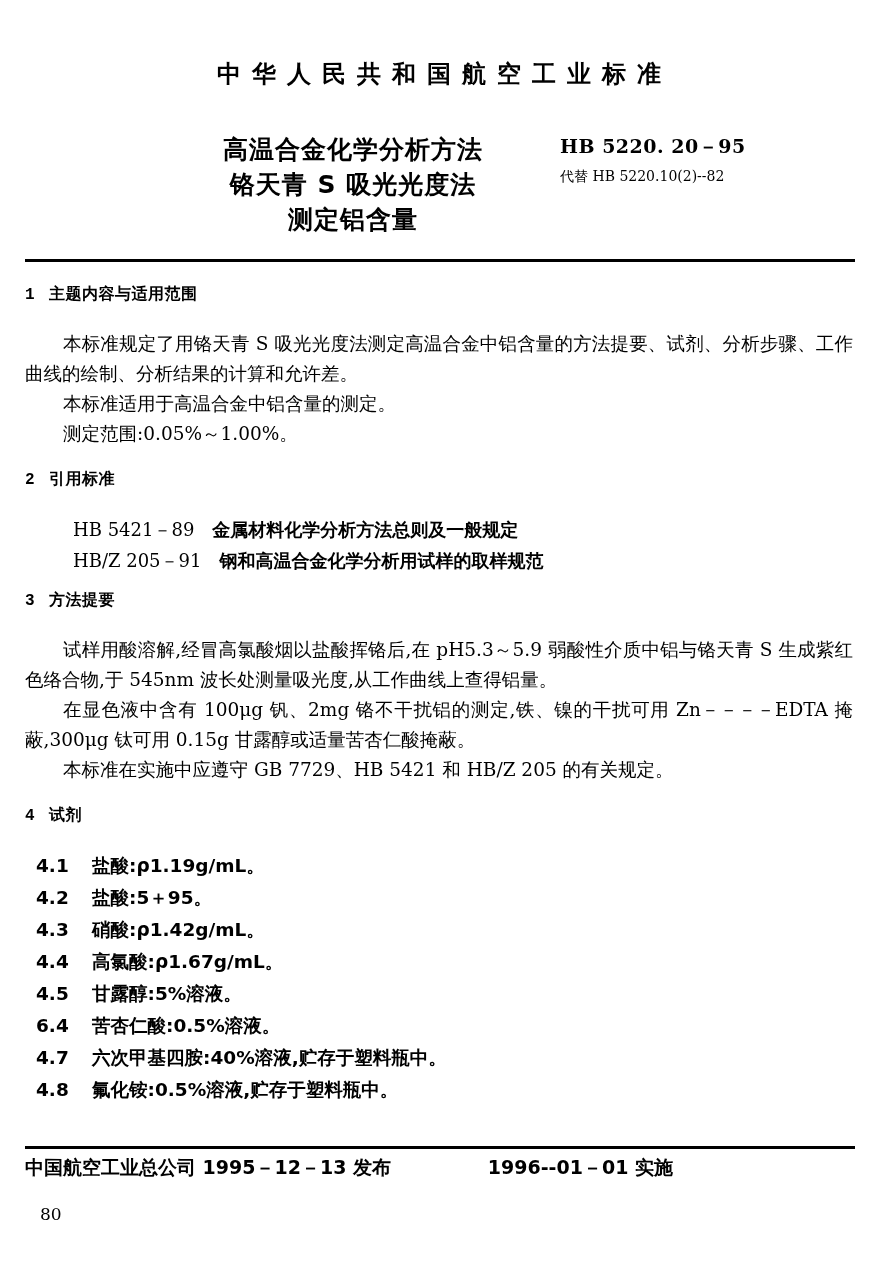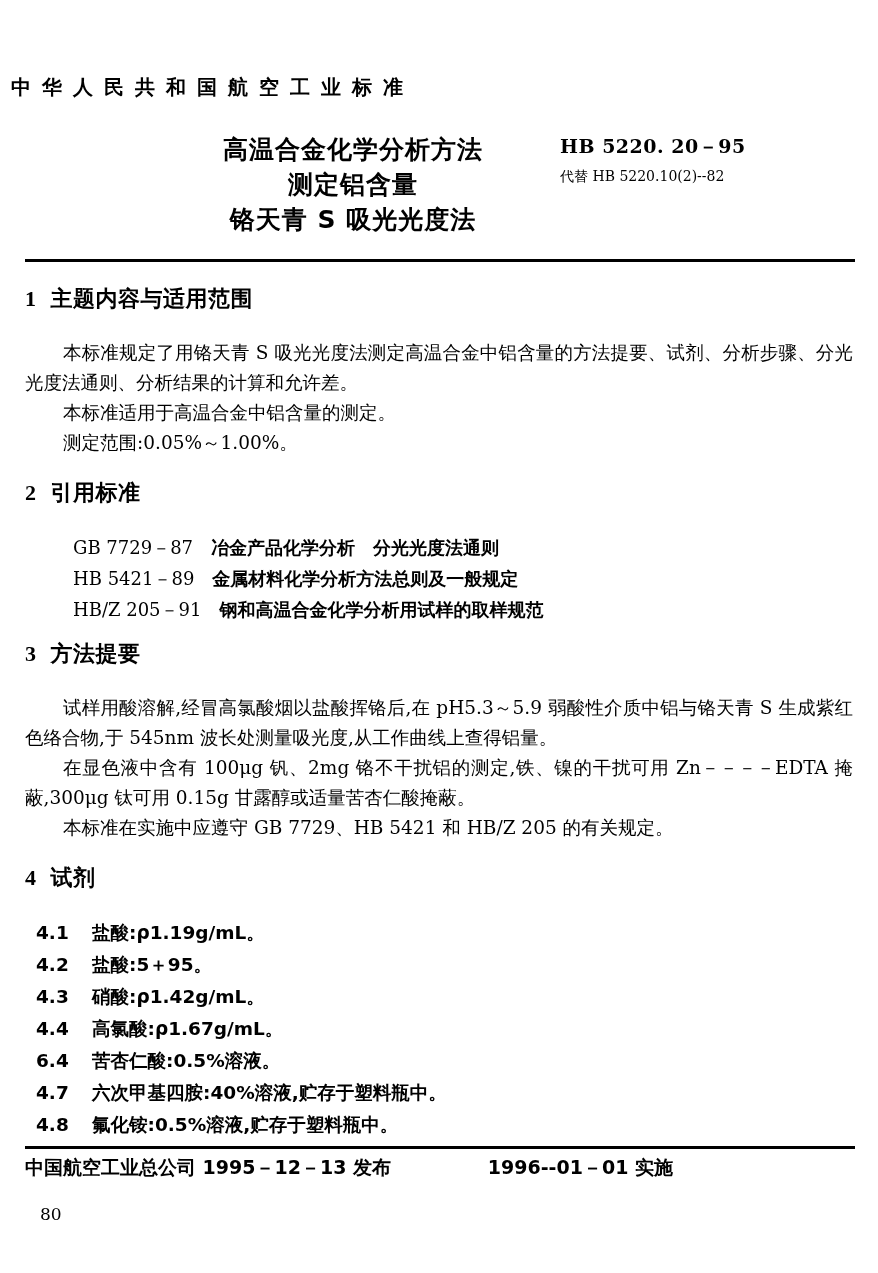--- a/index.html
+++ b/index.html
@@ -16,25 +16,25 @@
     width: 878px;
     height: 1273px;
     background: #ffffff;
     overflow: hidden;
     box-sizing: border-box;
   }
 
   
   .doc-header {
     position: absolute;
-    top: 74px;
+    top: 58px;
     left: 0;
     width: 878px;
-    text-align: left;
-    font-size: 20px;
+    text-align: center;
+    font-size: 24px;
     font-weight: bold;
     letter-spacing: 11px;
     text-indent: 11px;
     font-family: "DejaVu Sans", "Liberation Sans", sans-serif;
   }
 
   
   .title-block {
     position: absolute;
     top: 132px;
@@ -91,23 +91,23 @@
 
   
   .body-area {
     position: absolute;
     top: 284px;
     left: 0;
     width: 878px;
   }
 
   .sec-head {
-    font-size: 22px;
-    font-weight: bold;
-    font-family: Liberation Serif, serif;
+    font-size: 16px;
+    font-weight: bold;
+    font-family: Liberation Mono, monospace;
     margin: 0 0 0 25px;
     letter-spacing: 0.5px;
   }
   .sec-head .num { margin-right: 14px; font-weight: bold; }
 
   .para {
     font-size: 18.5px;
     line-height: 30px;
     margin: 0 25px 0 25px;
     text-align: justify;
@@ -186,50 +186,47 @@
 </head>
 <body>
 
 <div class="page">
 
   <div class="doc-header">中华人民共和国航空工业标准</div>
 
   <div class="title-block">
     <div class="title-main">
       <span class="tline">高温合金化学分析方法</span>
+      <span class="tline">铬天青 S 吸光光度法</span>
       <span class="tline">测定铝含量</span>
-      <span class="tline">铬天青 S 吸光光度法</span>
     </div>
     <div class="std-num-box">
       <div class="std-num">HB 5220. 20－95</div>
       <div class="std-replaces">代替 HB 5220.10(2)--82</div>
     </div>
   </div>
 
   <div class="rule rule-top"></div>
 
   <div class="body-area">
 
     <div class="sec-head">
       <span class="num">1</span><span>主题内容与适用范围</span>
     </div>
     <div class="gap-lg"></div>
-    <div class="para ind">本标准规定了用铬天青 S 吸光光度法测定高温合金中铝含量的方法提要、试剂、分析步骤、分光光度法通则、分析结果的计算和允许差。</div>
+    <div class="para ind">本标准规定了用铬天青 S 吸光光度法测定高温合金中铝含量的方法提要、试剂、分析步骤、工作曲线的绘制、分析结果的计算和允许差。</div>
     <div class="para ind">本标准适用于高温合金中铝含量的测定。</div>
     <div class="para ind">测定范围:0.05%～1.00%。</div>
 
     <div class="gap-md"></div>
 
     <div class="sec-head">
       <span class="num">2</span><span>引用标准</span>
     </div>
     <div class="gap-lg"></div>
-    <div class="ref-line">
-      <span class="code">GB 7729－87</span><span class="cn">冶金产品化学分析　分光光度法通则</span>
-    </div>
     <div class="ref-line">
       <span class="code">HB 5421－89</span><span class="cn">金属材料化学分析方法总则及一般规定</span>
     </div>
     <div class="ref-line">
       <span class="code">HB/Z 205－91</span><span class="cn">钢和高温合金化学分析用试样的取样规范</span>
     </div>
 
     <div class="gap-sm"></div>
 
     <div class="sec-head">
@@ -251,20 +248,23 @@
       <span class="rnum">4.1</span><span class="cn">盐酸:ρ1.19g/mL。</span>
     </div>
     <div class="reagent">
       <span class="rnum">4.2</span><span class="cn">盐酸:5＋95。</span>
     </div>
     <div class="reagent">
       <span class="rnum">4.3</span><span class="cn">硝酸:ρ1.42g/mL。</span>
     </div>
     <div class="reagent">
       <span class="rnum">4.4</span><span class="cn">高氯酸:ρ1.67g/mL。</span>
+    </div>
+    <div class="reagent">
+      <span class="rnum">4.5</span><span class="cn">甘露醇:5%溶液。</span>
     </div>
     <div class="reagent">
       <span class="rnum">6.4</span><span class="cn">苦杏仁酸:0.5%溶液。</span>
     </div>
     <div class="reagent">
       <span class="rnum">4.7</span><span class="cn">六次甲基四胺:40%溶液,贮存于塑料瓶中。</span>
     </div>
     <div class="reagent">
       <span class="rnum">4.8</span><span class="cn">氟化铵:0.5%溶液,贮存于塑料瓶中。</span>
     </div>

